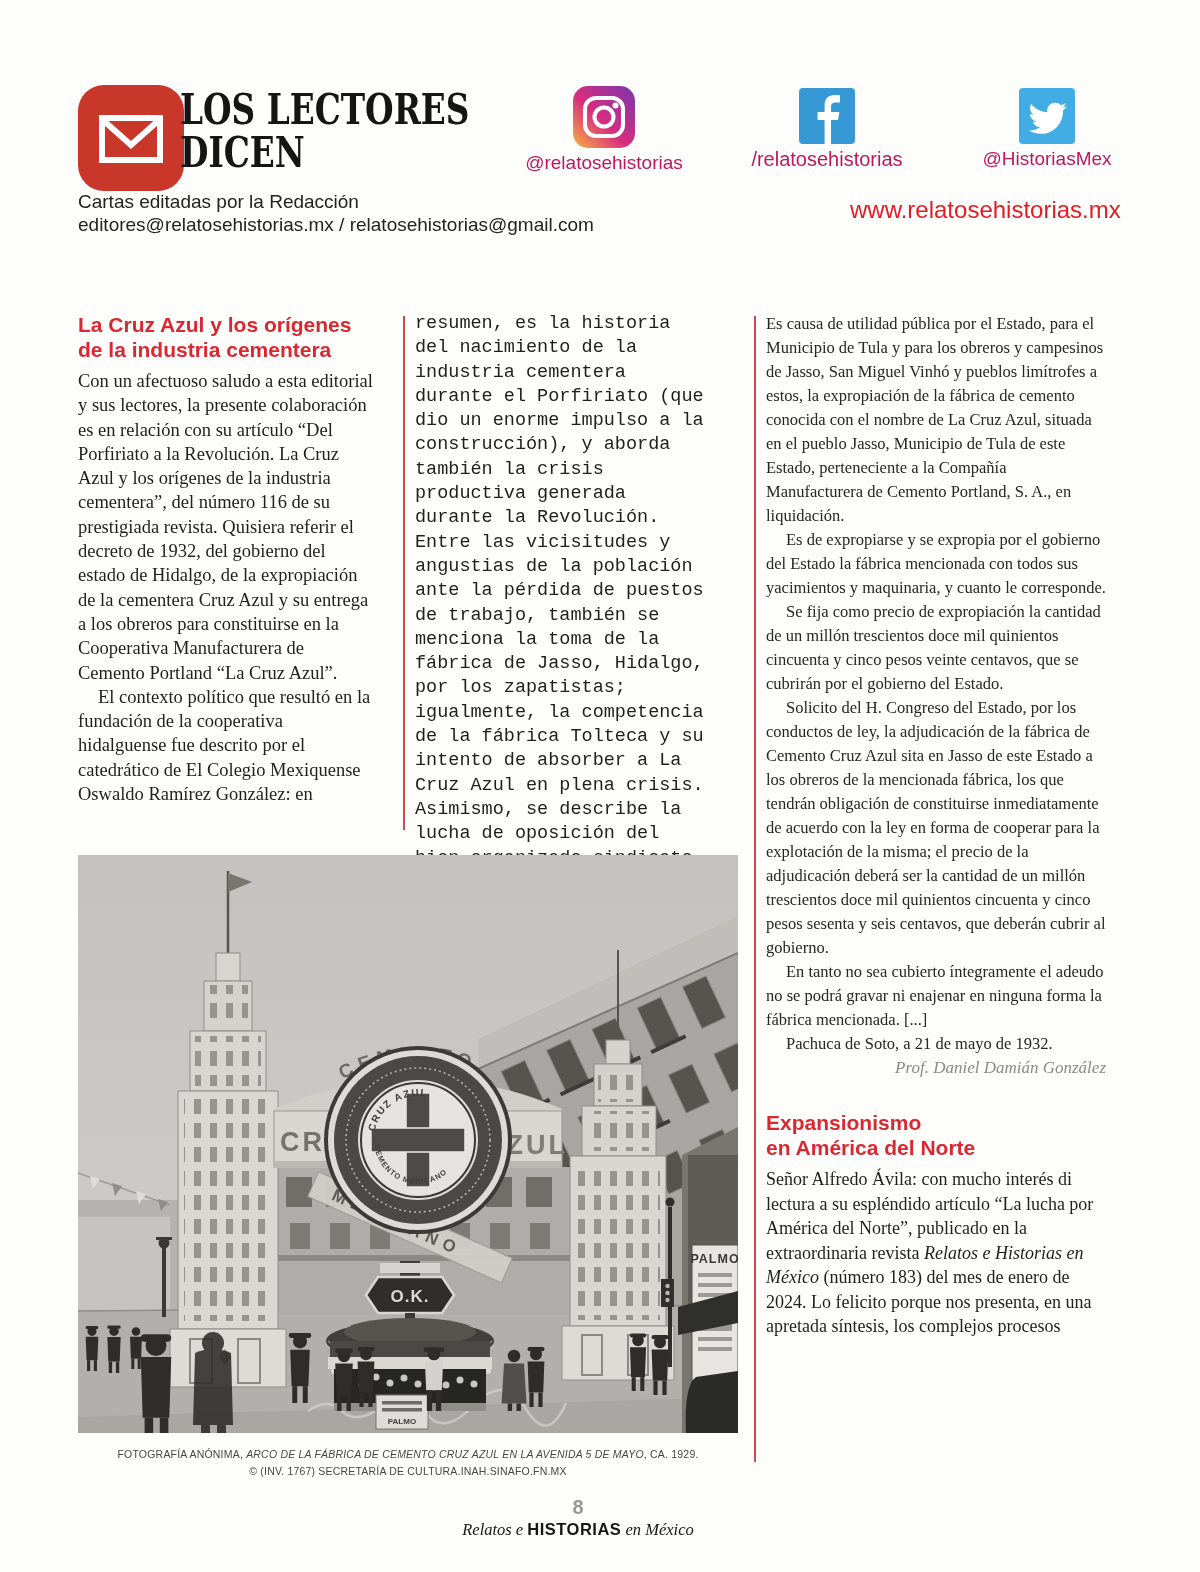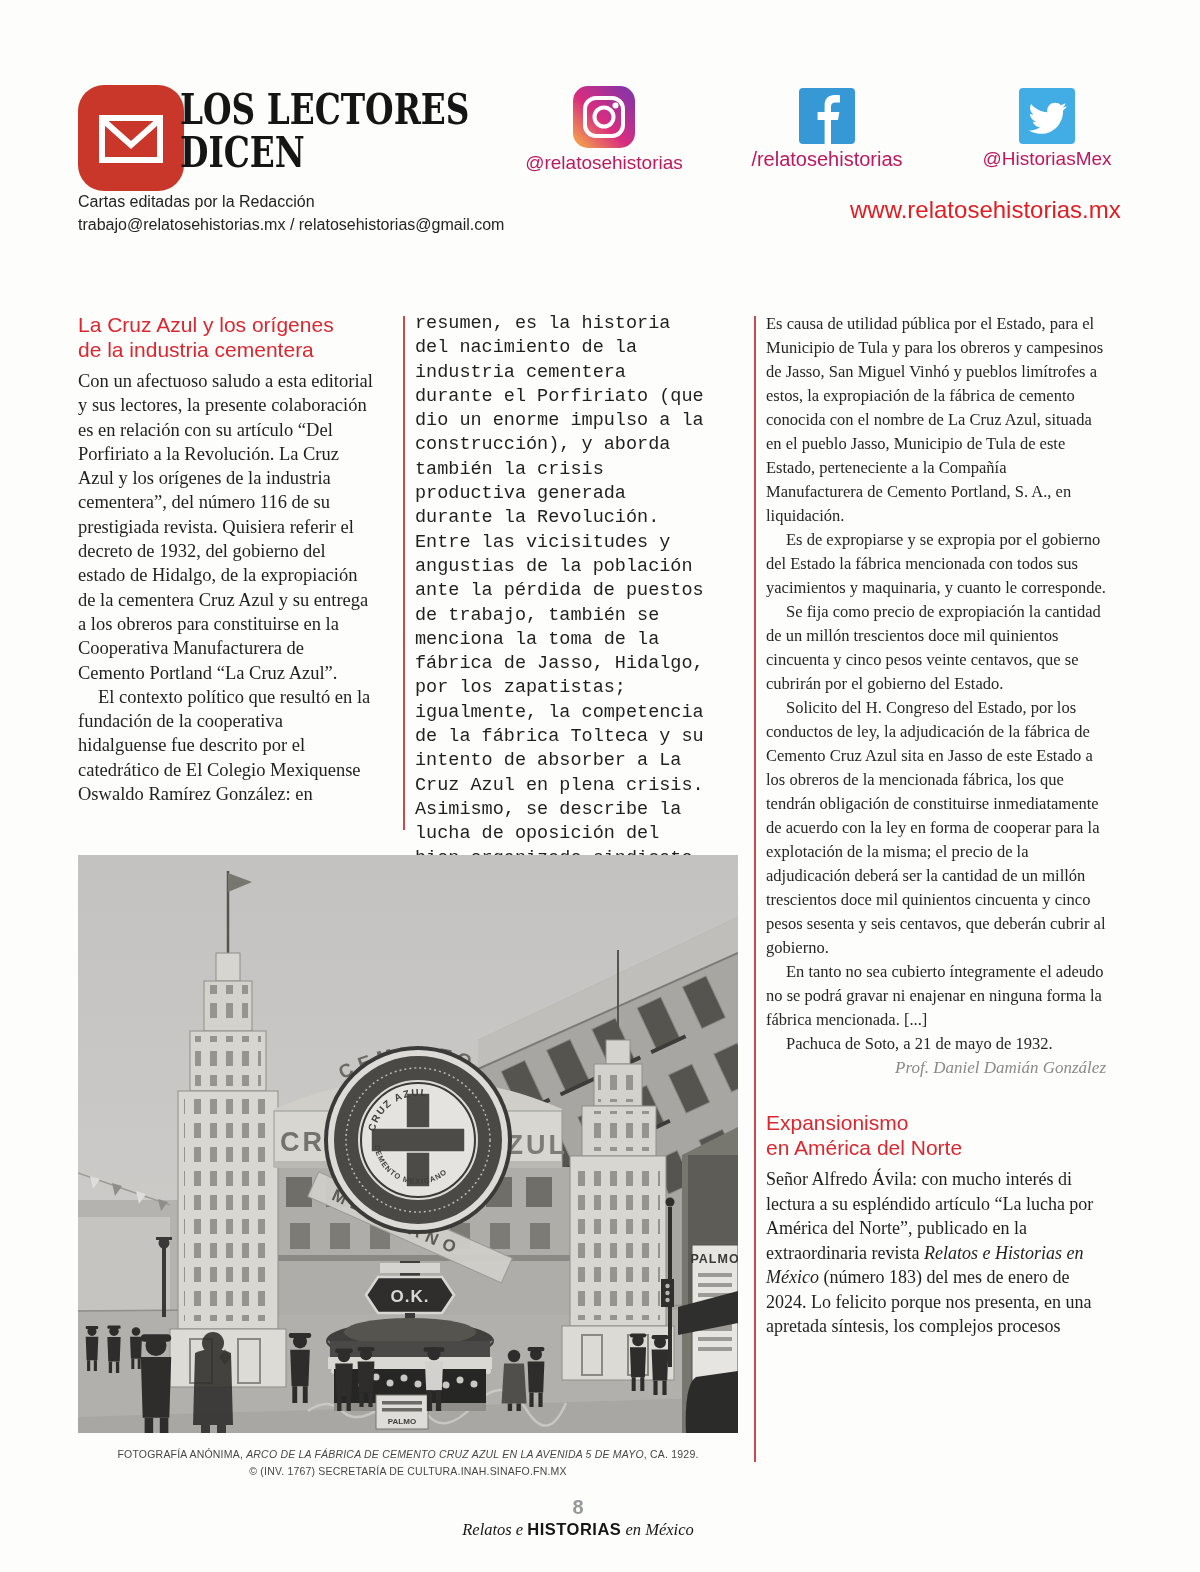--- a/index.html
+++ b/index.html
@@ -7,38 +7,38 @@
         font-family:"Liberation Serif",serif;color:#1f1f1f;}
 
   
   .mast-icon{position:absolute;left:78px;top:85px;width:106px;height:106px;
              background:#c9362a;border-radius:26px;}
   .mast-title{position:absolute;left:180px;top:88px;margin:0;
               font-family:"DejaVu Serif",serif;font-weight:900;color:#151515;
               font-size:42px;line-height:43px;letter-spacing:0px;
               transform:scaleX(0.78);transform-origin:left top;white-space:nowrap;}
   .credit{position:absolute;left:78px;top:190px;font-family:"Liberation Sans",sans-serif;
-          font-size:16px;line-height:23px;color:#232323;}
+          font-size:19px;line-height:23px;color:#232323;}
   .social{position:absolute;text-align:center;font-family:"Liberation Sans",sans-serif;}
   .social .icon{display:block;margin:0 auto 4px auto;}
   .social .handle{font-size:19px;color:#be185d;}
   .soc-ig{left:514px;top:86px;width:180px;}
   .soc-fb{left:732px;top:88px;width:190px;}
   .soc-fb .handle{font-size:20px;}
   .soc-tw{left:952px;top:88px;width:190px;}
   .website{position:absolute;left:850px;top:196px;width:240px;text-align:right;
            font-family:"Liberation Sans",sans-serif;font-size:24px;color:#e11d23;}
 
   
   .col{position:absolute;top:312px;}
   .col p{margin:0;}
   .col1{left:78px;width:296px;font-size:18.5px;line-height:24.3px;}
   .col2{left:415px;width:298px;font-size:18.5px;line-height:24.3px;font-family:Liberation Mono, monospace;}
   .col3{left:766px;width:340px;font-size:16.5px;line-height:24px;color:#262626;}
-  .red-head{margin:0 0 7px 0;font-family:"Liberation Sans",sans-serif;font-weight:normal;
+  .red-head{margin:0 0 7px 0;font-family:"Liberation Sans",sans-serif;font-weight:bold;
             font-size:21px;line-height:25px;color:#da2730;}
   .ind{text-indent:20px;}
   .sig{text-align:right;color:#8a8a8a;font-style:italic;font-size:17px;margin-top:1px;}
   .head2{margin-top:30px;margin-bottom:7px;}
   .body2{font-size:18px;line-height:24.5px;color:#1f1f1f;}
   .vrule{position:absolute;width:2px;background:#cb4a4d;}
   .vrule1{left:403px;top:316px;height:514px;}
   .vrule2{left:754px;top:316px;height:1146px;}
 
   
@@ -72,21 +72,21 @@
     </svg>
   </div>
 
   <h1 class="mast-title">
     <span>LOS LECTORES</span><br>
     <span>DICEN</span>
   </h1>
 
   <div class="credit">
     <div>Cartas editadas por la Redacción</div>
-    <div>trabajo@relatosehistorias.mx / relatosehistorias@gmail.com</div>
+    <div>editores@relatosehistorias.mx / relatosehistorias@gmail.com</div>
   </div>
 
   <div class="social soc-ig">
     <svg class="icon" width="62" height="62" viewBox="0 0 62 62">
       <defs>
         <linearGradient id="igg" x1="0" y1="1" x2="1" y2="0">
           <stop offset="0" stop-color="#f8b343"></stop>
             <stop offset="0.45" stop-color="#d82d7e"></stop>
             <stop offset="1" stop-color="#7b35af"></stop>
         </linearGradient>

